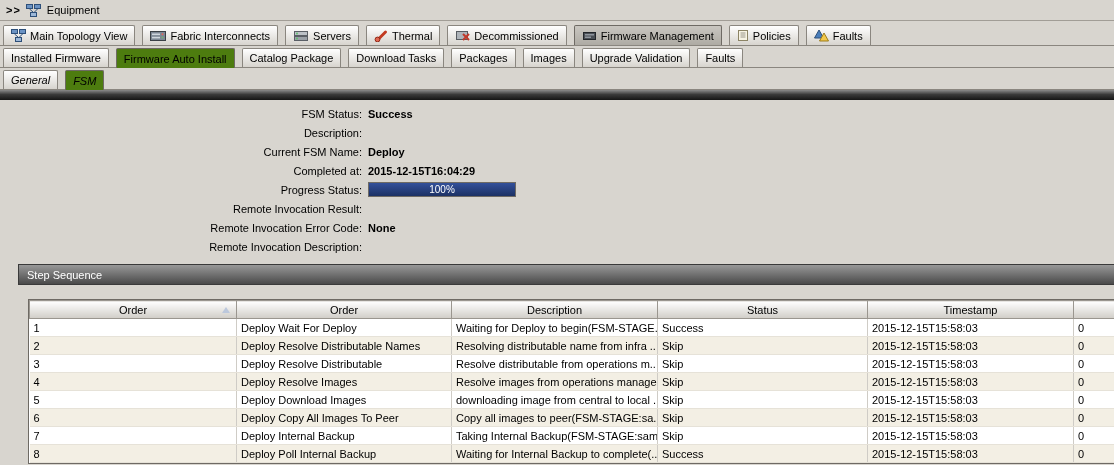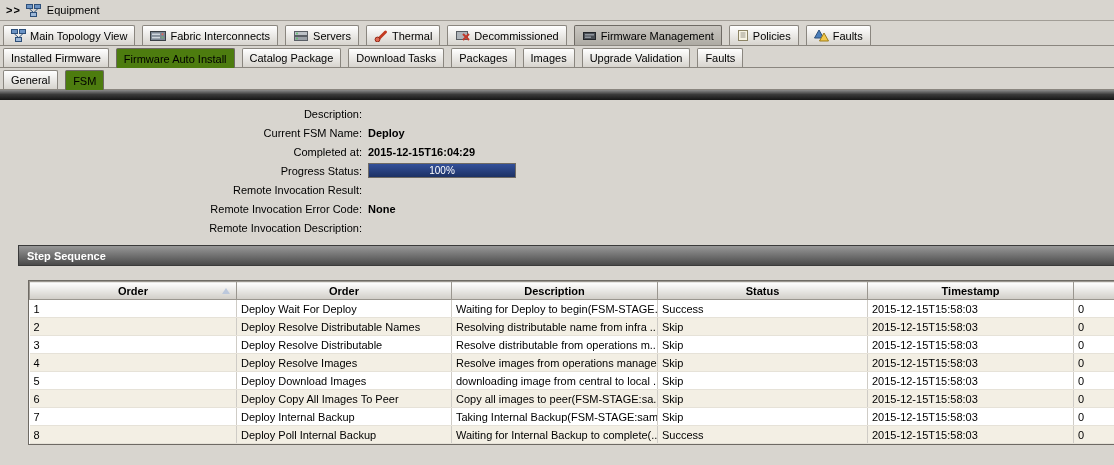--- a/index.html
+++ b/index.html
@@ -20,21 +20,21 @@
   .bc-label { padding-left:1px; }
 
   
   .tabbar {
     display:flex; align-items:flex-end;
     background:#d8d5cf; border-bottom:1px solid #8a867f;
     padding:2px 3px 0 3px; position:relative;
   }
   .tabbar.main  { height:25px; }
   .tabbar.sub   { height:22px; }
-  .tabbar.inner { height:22px; }
+  .tabbar.inner { height:22px;font-style:italic; }
   .tab {
     position:relative; display:flex; align-items:center; gap:4px;
     height:20px; padding:0 7px; margin-right:7px; white-space:nowrap;
     border:1px solid #8a867f; border-bottom:none;
     border-top-left-radius:2px; border-top-right-radius:2px;
     background:linear-gradient(#ffffff,#d7d4ce); cursor:default;
   }
   .tabbar.sub .tab, .tabbar.inner .tab { height:19px; }
   .tabbar.main .tab.selected {
     background:linear-gradient(#c9c6c0,#aeaba4); border-color:#6e6a64;justify-content:flex-end;
@@ -60,33 +60,33 @@
   .progress-fill { height:100%; }
   .progress-text {
     position:absolute; left:0; top:0; right:0; bottom:0;
     color:#fff; text-align:center; line-height:14px; font-size:10px;
   }
 
   
   .step-bar {
     margin:2px 0 0 18px; height:21px; padding-left:8px;
     display:flex; align-items:center;
-    color:#fff; font-weight:bold;
+    color:#fff; font-weight:normal;
     background:linear-gradient(#989898,#4a4a4a);
     border:1px solid #3a3a3a; border-right:none;
   }
   .table-wrap {
     margin:14px 0 0 28px; width:1086px; overflow:hidden;
     border-top:1px solid #6e6a64; border-left:1px solid #6e6a64;
     border-bottom:1px solid #6e6a64; background:#fff;
   }
   table { border-collapse:collapse; table-layout:fixed; width:1120px; }
   th {
     height:18px; padding:0 4px; position:relative;
-    font-weight:bold; text-align:center; white-space:nowrap; overflow:hidden;
+    font-weight:normal; text-align:center; white-space:nowrap; overflow:hidden;
     background:linear-gradient(#ffffff,#d0cdc7); border:1px solid #9a968f;
   }
   td {
     height:18px; padding:0 4px; white-space:nowrap; overflow:hidden;
     border-right:1px solid #cfccc6; border-bottom:1px solid #e6e2d8;
   }
   tr.odd td  { background:#ffffff; }
   tr.even td { background:#f3efe4; }
   .sort-arrow {
     position:absolute; right:6px; top:6px; width:0; height:0;
@@ -224,20 +224,24 @@
     <div class="tab">
       <span class="tab-label">General</span>
     </div>
     <div class="tab selected">
       <span class="tab-label">FSM</span>
     </div>
   </div>
 <div class="dark-band"></div>
 
 <div class="fsm-panel" id="fsm-panel">
+    <div class="fsm-row">
+      <span class="fsm-label">FSM Status:</span>
+      <span class="fsm-value">Success</span>
+    </div>
     <div class="fsm-row">
       <span class="fsm-label">Description:</span>
       <span class="fsm-value"></span>
     </div>
     <div class="fsm-row">
       <span class="fsm-label">Current FSM Name:</span>
       <span class="fsm-value">Deploy</span>
     </div>
     <div class="fsm-row">
       <span class="fsm-label">Completed at:</span>

